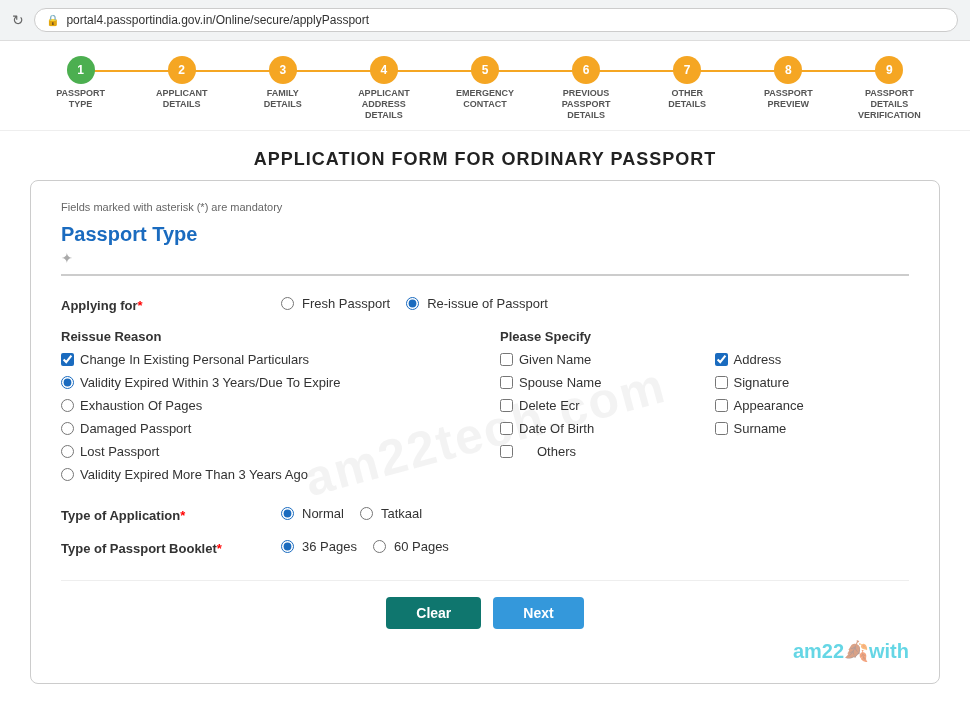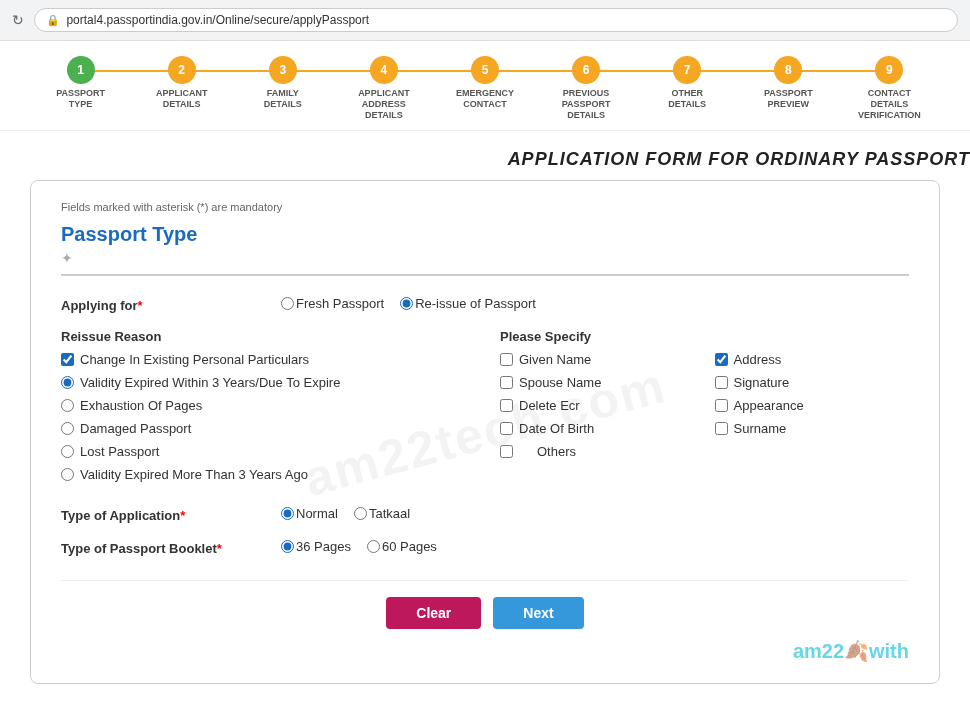--- a/index.html
+++ b/index.html
@@ -78,27 +78,26 @@
       text-align: center;
       margin-top: 4px;
       color: #555;
       font-weight: bold;
       line-height: 1.2;
       max-width: 70px;
     }
 
     
     .page-title {
-      text-align: right;
+      text-align: center;
       font-size: 18px;
       font-weight: bold;
       letter-spacing: 1px;
       padding: 18px 0 10px;
       color: #222;
-      font-style: italic;
     }
 
     
     .form-container {
       margin: 0 30px 20px;
       border: 1px solid #ccc;
       border-radius: 8px;
       padding: 20px 30px;
       background: white;
     }
@@ -141,21 +140,21 @@
     
     .radio-group, .checkbox-group {
       display: flex;
       gap: 16px;
       align-items: center;
       flex-wrap: wrap;
     }
     .radio-item, .checkbox-item {
       display: flex;
       align-items: center;
-      gap: 2px;
+      gap: 8px;
       font-size: 13px;
     }
     input[type="radio"], input[type="checkbox"] {
       cursor: pointer;
       accent-color: #1a6bbf;
     }
 
     
     .reissue-section {
       margin-bottom: 16px;
@@ -195,21 +194,21 @@
       border-top: 1px solid #eee;
     }
     .btn {
       padding: 8px 30px;
       border: none;
       border-radius: 4px;
       font-size: 14px;
       cursor: pointer;
       font-weight: bold;
     }
-    .btn-clear { background: #be185d; color: white; }
+    .btn-clear { background: #0f766e; color: white; }
     .btn-next { background: #3498db; color: white; }
 
     .form-outer { position: relative; overflow: hidden; }
 
     
     .form-watermark {
       position: absolute;
       top: 50%;
       left: 50%;
       transform: translate(-50%, -50%) rotate(-15deg);
@@ -264,21 +263,21 @@
     <div class="step">
       <div class="step-circle">7</div>
       <div class="step-label">OTHER DETAILS</div>
     </div>
     <div class="step">
       <div class="step-circle">8</div>
       <div class="step-label">PASSPORT PREVIEW</div>
     </div>
     <div class="step">
       <div class="step-circle">9</div>
-      <div class="step-label">CONTACT DETAILS VERIFICATION</div>
+      <div class="step-label">PASSPORT DETAILS VERIFICATION</div>
     </div>
   </div>
 
   <div class="page-title">APPLICATION FORM FOR ORDINARY PASSPORT</div>
 
   <div class="form-container form-outer">
     <div class="form-watermark">am22tech.com</div>
     <div class="form-inner">
       <div class="mandatory-note">Fields marked with asterisk (*) are mandatory</div>
 

